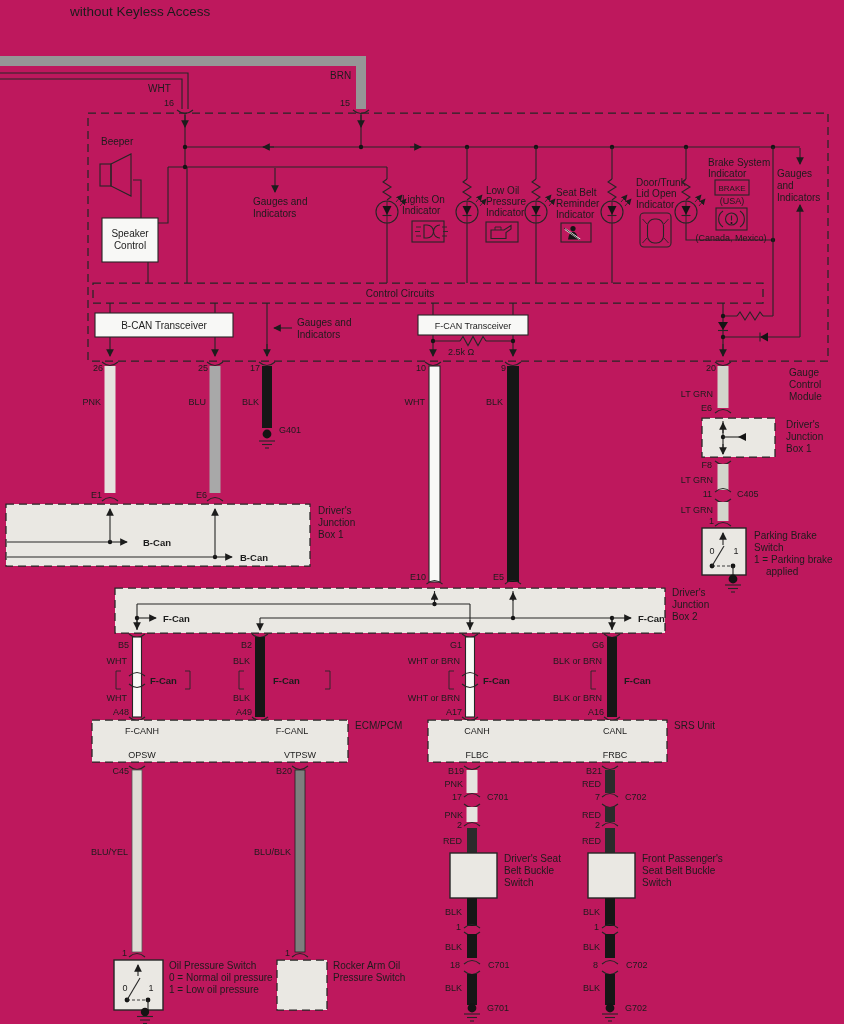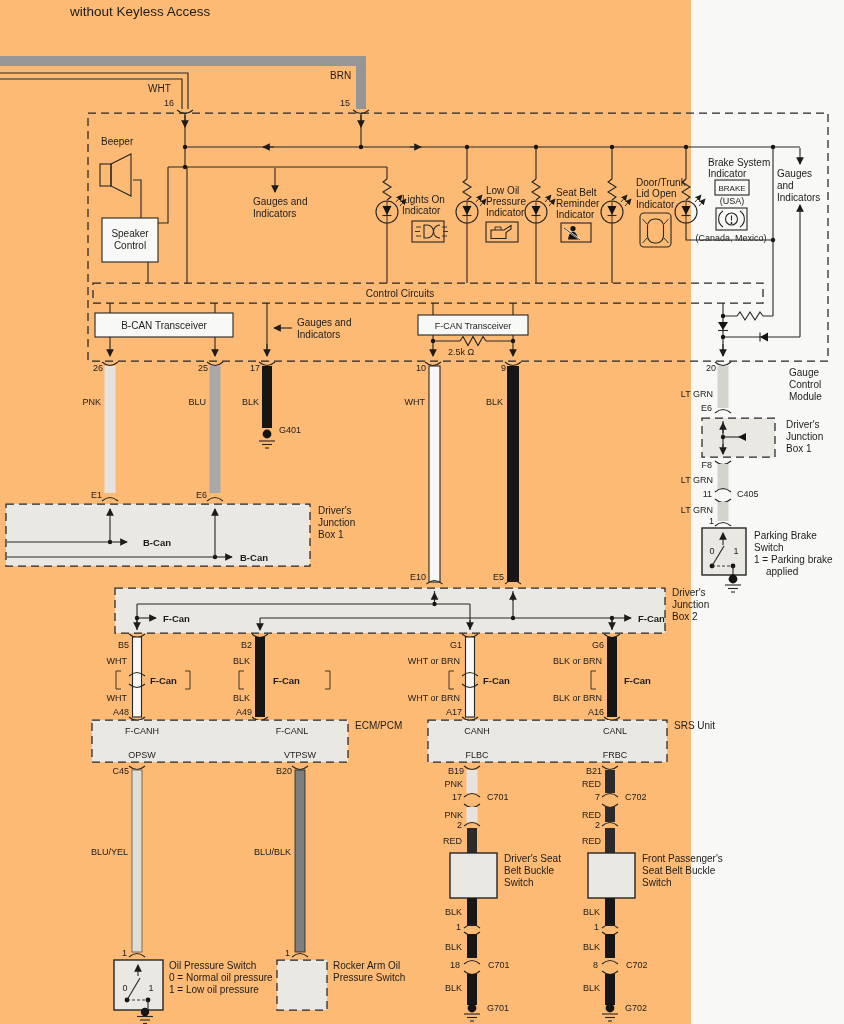--- a/index.html
+++ b/index.html
@@ -1,16 +1,16 @@
 <!DOCTYPE html>
 <html><head>
 <meta charset="utf-8">
 <style>
   html,body{margin:0;padding:0;background:#f8f8f6;}
-  .page{width:691px;height:1024px;position:relative;background:#fdba74;}
+  .page{width:844px;height:1024px;position:relative;background:#be185d;}
   svg text{font-family:"Liberation Sans",sans-serif;fill:#1c1c1c;font-size:10px;}
   .tt{font-size:13.5px;}
   .ts{font-size:9px;}
   .tb{font-weight:bold;font-size:9.5px;}
   .t8{font-size:8px;}
   .mid{text-anchor:middle;}
   .end{text-anchor:end;}
   .ln{stroke:#262626;stroke-width:1.1;fill:none;}
   .thin{stroke:#262626;stroke-width:0.9;fill:none;}
   .dashbox{stroke:#262626;stroke-width:1.25;fill:none;stroke-dasharray:8 5;}

